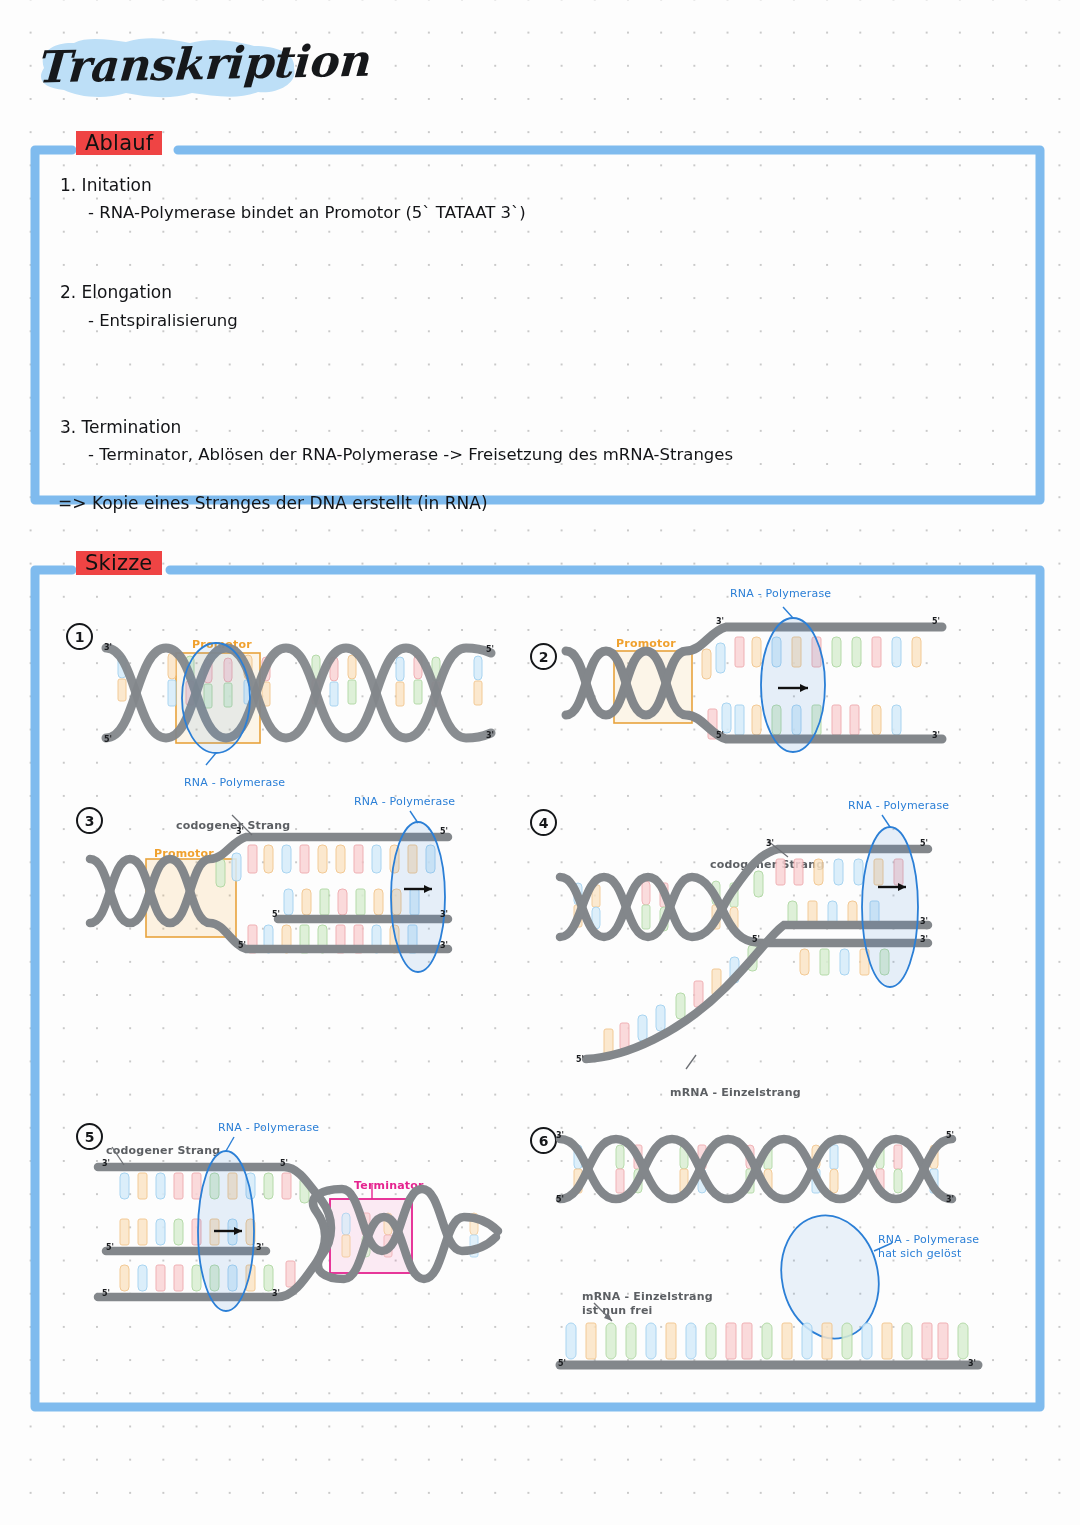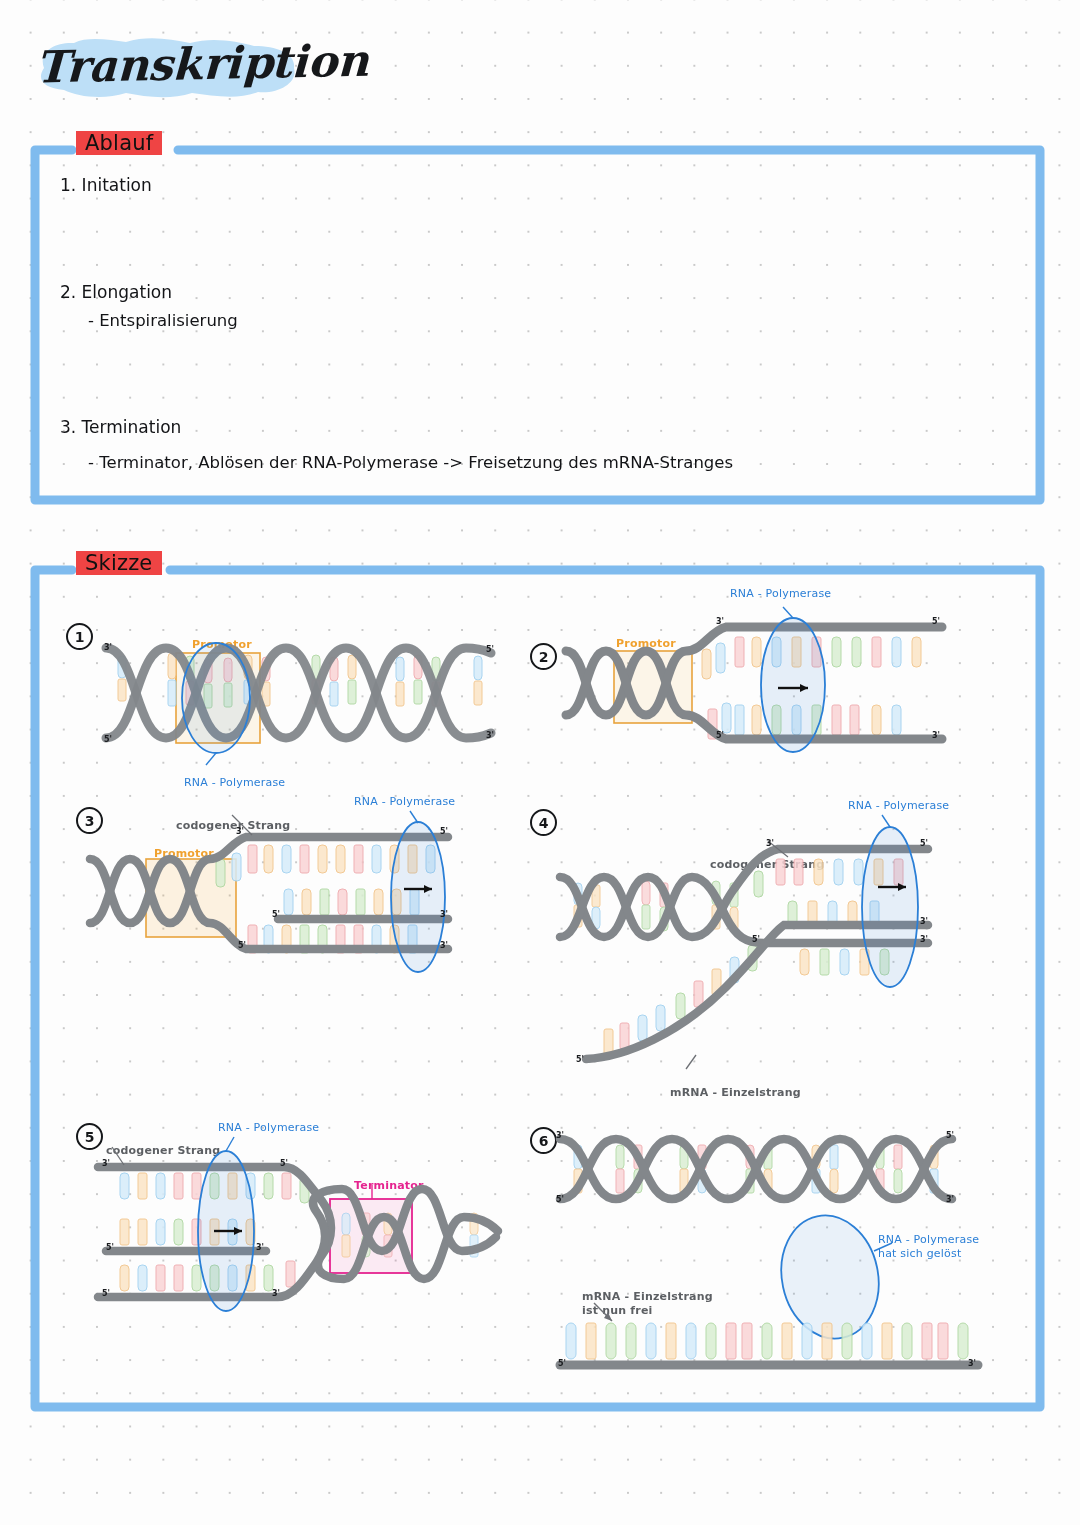--- a/index.html
+++ b/index.html
@@ -109,27 +109,29 @@
     <div id="title-text">Transkription</div>
   </div>
 
   <div class="section" id="ablauf">
     <svg class="frame" viewBox="0 0 1015 360" preserveAspectRatio="none">
       <path d="M5,5 H42 M148,5 H1010 V355 H5 V5" fill="none" stroke="#7fbbee" stroke-width="9" stroke-linecap="round" stroke-linejoin="round"></path>
     </svg>
     <div class="sec-label">Ablauf</div>
     <div class="sec-body">
       <div class="txt lvl1" style="left:30px;top:30px;">1. Initation</div>
+      <div class="txt lvl2" style="left:58px;top:58px;">- RNA-Polymerase bindet an Promotor (5` TATAAT 3`)</div>
 
       <div class="txt lvl1" style="left:30px;top:137px;">2. Elongation</div>
       <div class="txt lvl2" style="left:58px;top:166px;">- Entspiralisierung</div>
 
       <div class="txt lvl1" style="left:30px;top:272px;">3. Termination</div>
-      <div class="txt lvl2" style="left:58px;top:308px;">- Terminator, Ablösen der RNA-Polymerase -&gt; Freisetzung des mRNA-Stranges</div>
-
+      <div class="txt lvl2" style="left:58px;top:300px;">- Terminator, Ablösen der RNA-Polymerase -&gt; Freisetzung des mRNA-Stranges</div>
+
+      <div class="txt lvl1" style="left:28px;top:348px;">=&gt; Kopie eines Stranges der DNA erstellt (in RNA)</div>
     </div>
   </div>
 
   <div class="section" id="skizze">
     <svg class="frame" viewBox="0 0 1015 847" preserveAspectRatio="none">
       <path d="M5,5 H42 M140,5 H1010 V842 H5 V5" fill="none" stroke="#7fbbee" stroke-width="9" stroke-linecap="round" stroke-linejoin="round"></path>
     </svg>
     <div class="sec-label">Skizze</div>
 
     <div class="sec-body">

